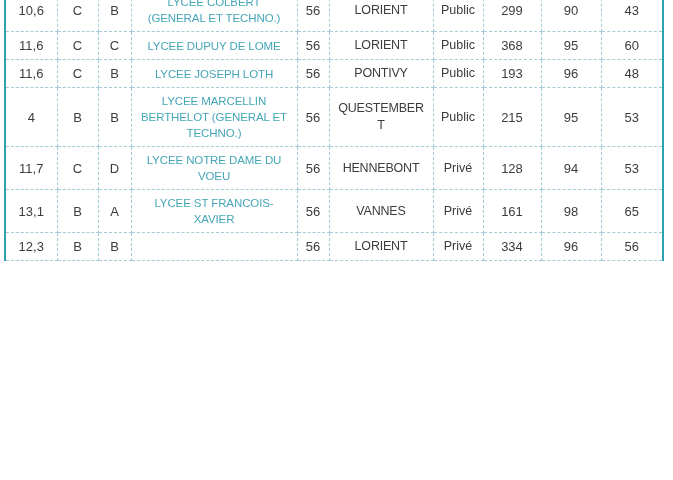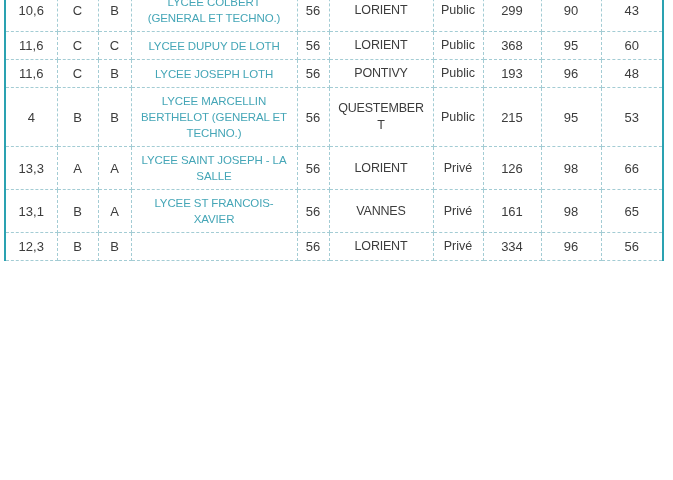--- a/index.html
+++ b/index.html
@@ -54,21 +54,21 @@
           <td class="city-cell">LORIENT</td>
           <td class="sector-cell">Public</td>
           <td class="value1-cell">299</td>
           <td class="value2-cell">90</td>
           <td class="value3-cell">43</td>
         </tr>
         <tr>
           <td class="score-cell">11,6</td>
           <td class="grade1-cell">C</td>
           <td class="grade2-cell">C</td>
-          <td class="school-cell"><span class="school-link">LYCEE DUPUY DE LOTH</span></td>
+          <td class="school-cell"><span class="school-link">LYCEE DUPUY DE LOME</span></td>
           <td class="dept-cell">56</td>
           <td class="city-cell">LORIENT</td>
           <td class="sector-cell">Public</td>
           <td class="value1-cell">368</td>
           <td class="value2-cell">95</td>
           <td class="value3-cell">60</td>
         </tr>
         <tr>
           <td class="score-cell">11,6</td>
           <td class="grade1-cell">C</td>
@@ -87,30 +87,30 @@
           <td class="grade2-cell">B</td>
           <td class="school-cell"><span class="school-link">LYCEE MARCELLIN BERTHELOT (GENERAL ET TECHNO.)</span></td>
           <td class="dept-cell">56</td>
           <td class="city-cell">QUESTEMBERT</td>
           <td class="sector-cell">Public</td>
           <td class="value1-cell">215</td>
           <td class="value2-cell">95</td>
           <td class="value3-cell">53</td>
         </tr>
         <tr>
-          <td class="score-cell">13,3</td>
-          <td class="grade1-cell">A</td>
-          <td class="grade2-cell">A</td>
-          <td class="school-cell"><span class="school-link">LYCEE SAINT JOSEPH - LA SALLE</span></td>
+          <td class="score-cell">11,7</td>
+          <td class="grade1-cell">C</td>
+          <td class="grade2-cell">D</td>
+          <td class="school-cell"><span class="school-link">LYCEE NOTRE DAME DU VOEU</span></td>
           <td class="dept-cell">56</td>
-          <td class="city-cell">LORIENT</td>
+          <td class="city-cell">HENNEBONT</td>
           <td class="sector-cell">Privé</td>
-          <td class="value1-cell">126</td>
-          <td class="value2-cell">98</td>
-          <td class="value3-cell">66</td>
+          <td class="value1-cell">128</td>
+          <td class="value2-cell">94</td>
+          <td class="value3-cell">53</td>
         </tr>
         <tr>
           <td class="score-cell">13,1</td>
           <td class="grade1-cell">B</td>
           <td class="grade2-cell">A</td>
           <td class="school-cell"><span class="school-link">LYCEE ST FRANCOIS-XAVIER</span></td>
           <td class="dept-cell">56</td>
           <td class="city-cell">VANNES</td>
           <td class="sector-cell">Privé</td>
           <td class="value1-cell">161</td>

